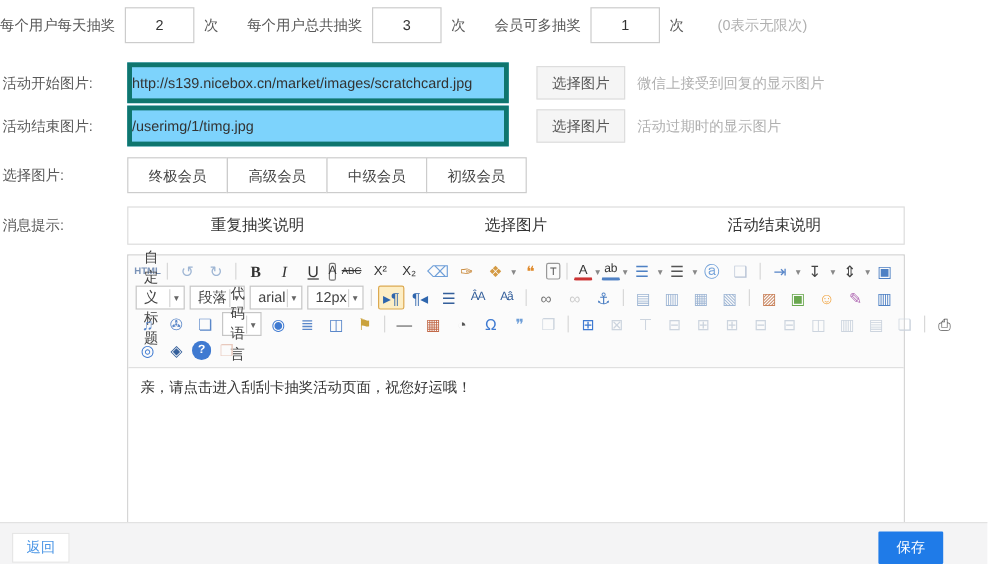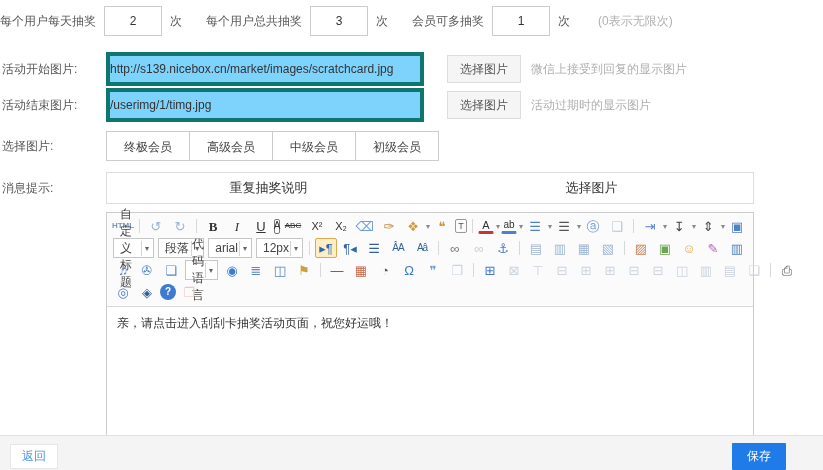--- a/index.html
+++ b/index.html
@@ -129,20 +129,21 @@
         <button class="perm-btn">中级会员</button>
         <button class="perm-btn">初级会员</button>
       </div>
   </div>
 
   <div class="form-row row-tabs">
     <div class="row-label" style="line-height:32px;">消息提示:</div>
     <div class="tab-bar" id="tab-bar">
         <div class="tab">重复抽奖说明</div>
         <div class="tab">选择图片</div>
+        <div class="tab">活动结束说明</div>
       </div>
   </div>
 
   <div class="editor">
     <div class="toolbar" id="editor-toolbar">
         <div class="tb-row">
           <span class="tb-btn g-html">HTML</span>
           <span class="tb-sep"></span>
           <span class="tb-btn" style="color: rgb(159, 182, 212);">↺</span>
           <span class="tb-btn" style="color: rgb(159, 182, 212);">↻</span>

